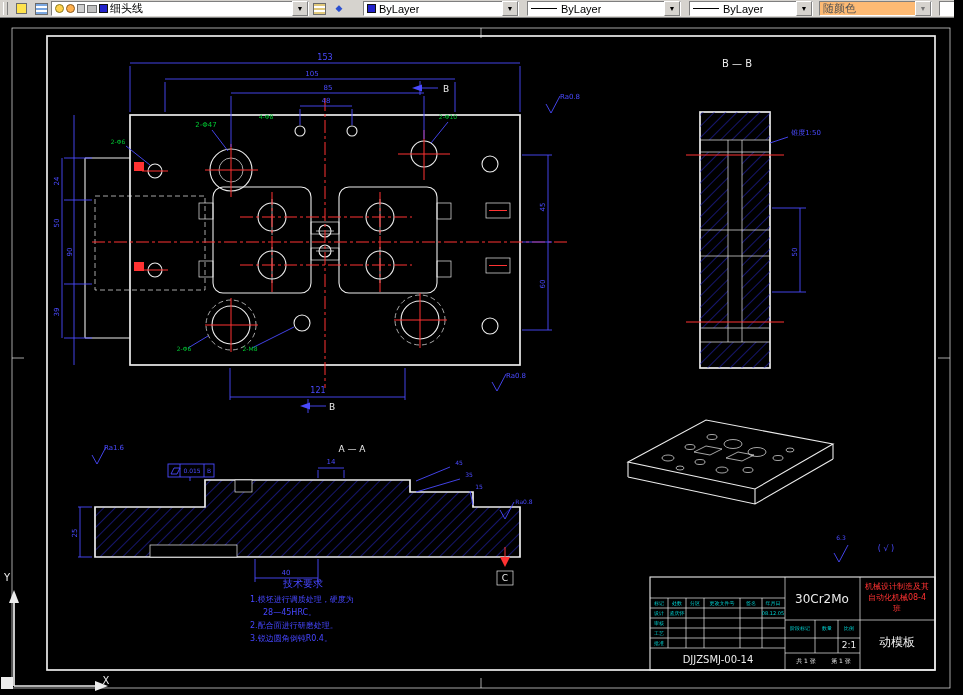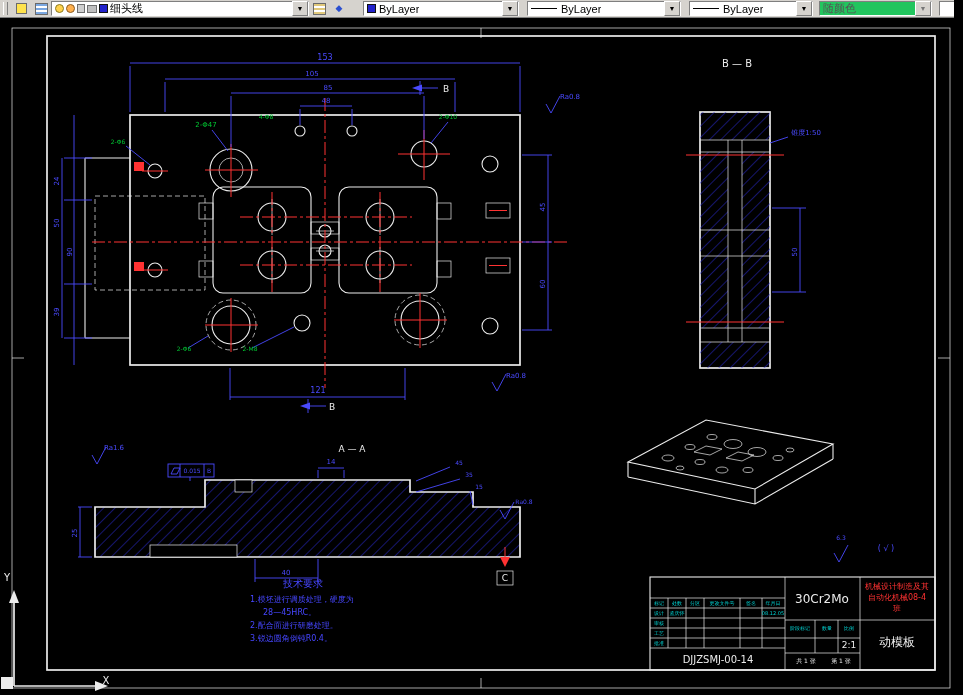--- a/index.html
+++ b/index.html
@@ -28,21 +28,21 @@
   .sun{width:7px;height:7px;border-radius:50%;background:#ffb04d;border:1px solid #8a5a20;}
   .lock{width:6px;height:7px;background:#cfcfcf;border:1px solid #707070;}
   .printer{width:8px;height:6px;background:#bfbfbf;border:1px solid #707070;}
   .colorchip{width:7px;height:7px;background:#2222cc;border:1px solid #111;}
   .colorchip2{width:7px;height:7px;background:#2222cc;border:1px solid #111;margin-right:3px;}
   .ltsample{width:26px;height:0;border-top:1px solid #000;margin-right:4px;flex:0 0 auto;}
   .combo-layer{width:258px;}
   .combo-color{width:156px;margin-left:14px;}
   .combo-ltype{width:154px;margin-left:8px;}
   .combo-lweight{width:124px;margin-left:8px;}
-  .combo-plot{width:113px;margin-left:6px;background:#22c55e;color:#555;}
+  .combo-plot{width:113px;margin-left:6px;background:#fdba74;color:#555;}
   .combo-plot .arrow{color:#777;}
   .mini-box{margin-left:auto;width:20px;height:13px;background:#fff;
             border:1px solid;border-color:#7f7f7f #fff #fff #7f7f7f;}
   
   #dwg{position:absolute;top:0;left:0;}
   #dwg path,#dwg rect,#dwg circle,#dwg ellipse,#dwg polygon,#dwg polyline{fill:none;}
   #dwg text{font-family:"DejaVu Sans","Liberation Sans",sans-serif;}
   .w{stroke:#ececec;stroke-width:1.1;}
   .w2{stroke-width:1.7;}
   .thin{stroke-width:.7;}

